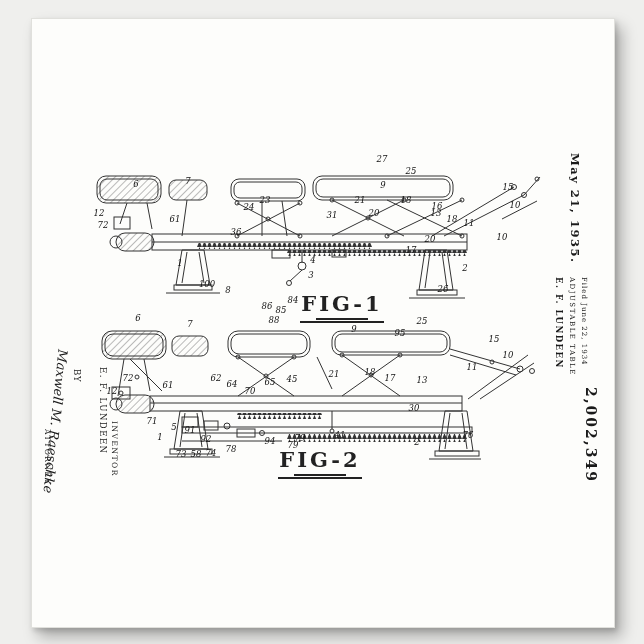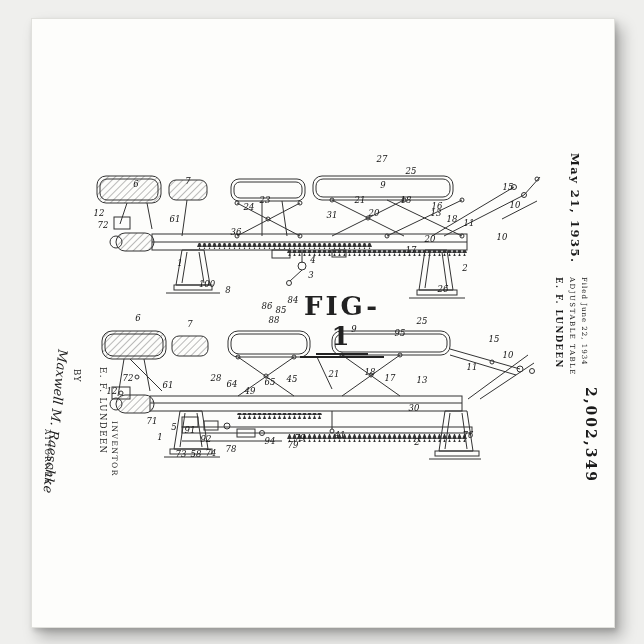--- a/index.html
+++ b/index.html
@@ -30,21 +30,21 @@
   .h-title{font-size:7px;letter-spacing:1.5px;}
   .h-filed{font-size:7px;letter-spacing:1px;}
   .patent-number{left:551px;top:368px;font-size:14px;font-weight:bold;letter-spacing:2px;}
   .by-label{left:40px;top:350px;font-size:8.5px;letter-spacing:1px;}
   .signature{left:16px;top:330px;font-size:13px;font-style:italic;transform:rotate(6deg);}
   .attorney{left:11px;top:410px;font-size:7.5px;letter-spacing:1.5px;}
   .inventor-name{left:66px;top:348px;font-size:8.5px;letter-spacing:1.5px;}
   .inventor-label{left:78px;top:402px;font-size:7.5px;letter-spacing:1.5px;}
   .fig-label{
     position:absolute;width:84px;text-align:center;color:#222;
-    font-family:"DejaVu Serif",serif;font-weight:bold;font-size:26px;letter-spacing:3px;
+    font-family:"DejaVu Serif",serif;font-weight:bold;font-size:21px;letter-spacing:3px;
     border-bottom:2px solid #222;padding-bottom:1px;
   }
   .fig-label::after{
     content:"";display:block;margin:2px auto 0;width:62%;
     border-bottom:2px solid #222;
   }
   .fig1-label{left:268px;top:272px;}
   .fig2-label{left:246px;top:428px;}
   .callout{
     position:absolute;
@@ -218,20 +218,21 @@
 
   <div class="vtext patent-number">2,002,349</div>
 
   <div class="vtext by-label">BY</div>
   <div class="vtext signature">Maxwell M. Raeschke</div>
   <div class="vtext attorney">ATTORNEY</div>
   <div class="vtext inventor-name">E. F. LUNDEEN</div>
   <div class="vtext inventor-label">INVENTOR</div>
 
   <div class="fig-label fig1-label">FIG-1</div>
+  <div class="fig-label fig2-label">FIG-2</div>
 
   <div>
       <span class="callout" style="left: 104px; top: 165px;">6</span>
       <span class="callout" style="left: 156px; top: 162px;">7</span>
       <span class="callout" style="left: 350px; top: 140px;">27</span>
       <span class="callout" style="left: 351px; top: 166px;">9</span>
       <span class="callout" style="left: 379px; top: 152px;">25</span>
       <span class="callout" style="left: 476px; top: 168px;">15</span>
       <span class="callout" style="left: 483px; top: 186px;">10</span>
       <span class="callout" style="left: 470px; top: 218px;">10</span>
@@ -267,23 +268,23 @@
       <span class="callout" style="left: 106px; top: 299px;">6</span>
       <span class="callout" style="left: 158px; top: 305px;">7</span>
       <span class="callout" style="left: 322px; top: 310px;">9</span>
       <span class="callout" style="left: 368px; top: 314px; font-style: italic;">95</span>
       <span class="callout" style="left: 390px; top: 302px;">25</span>
       <span class="callout" style="left: 462px; top: 320px;">15</span>
       <span class="callout" style="left: 476px; top: 336px;">10</span>
       <span class="callout" style="left: 96px; top: 359px;">72</span>
       <span class="callout" style="left: 80px; top: 372px;">12</span>
       <span class="callout" style="left: 136px; top: 366px;">61</span>
-      <span class="callout" style="left: 184px; top: 359px;">28</span>
+      <span class="callout" style="left: 184px; top: 359px;">62</span>
       <span class="callout" style="left: 200px; top: 365px;">64</span>
-      <span class="callout" style="left: 218px; top: 372px;">49</span>
+      <span class="callout" style="left: 218px; top: 372px;">70</span>
       <span class="callout" style="left: 238px; top: 363px;">65</span>
       <span class="callout" style="left: 260px; top: 360px;">45</span>
       <span class="callout" style="left: 302px; top: 355px;">21</span>
       <span class="callout" style="left: 338px; top: 353px;">18</span>
       <span class="callout" style="left: 358px; top: 359px;">17</span>
       <span class="callout" style="left: 390px; top: 361px;">13</span>
       <span class="callout" style="left: 440px; top: 348px;">11</span>
       <span class="callout" style="left: 382px; top: 389px;">30</span>
       <span class="callout" style="left: 385px; top: 423px;">2</span>
       <span class="callout" style="left: 436px; top: 416px;">76</span>

